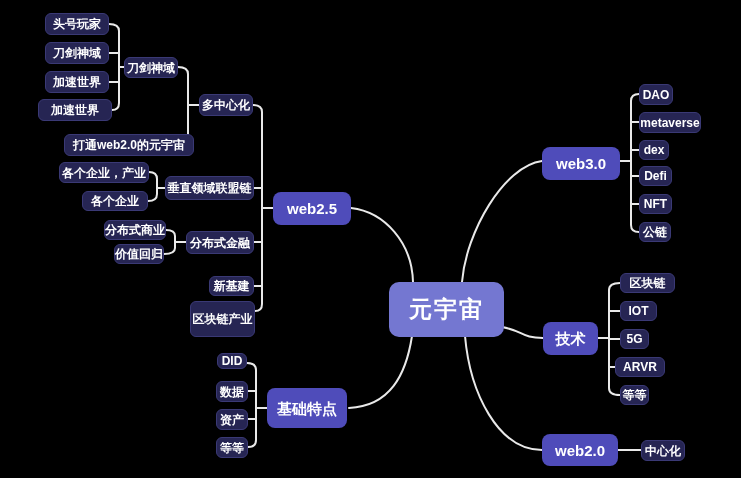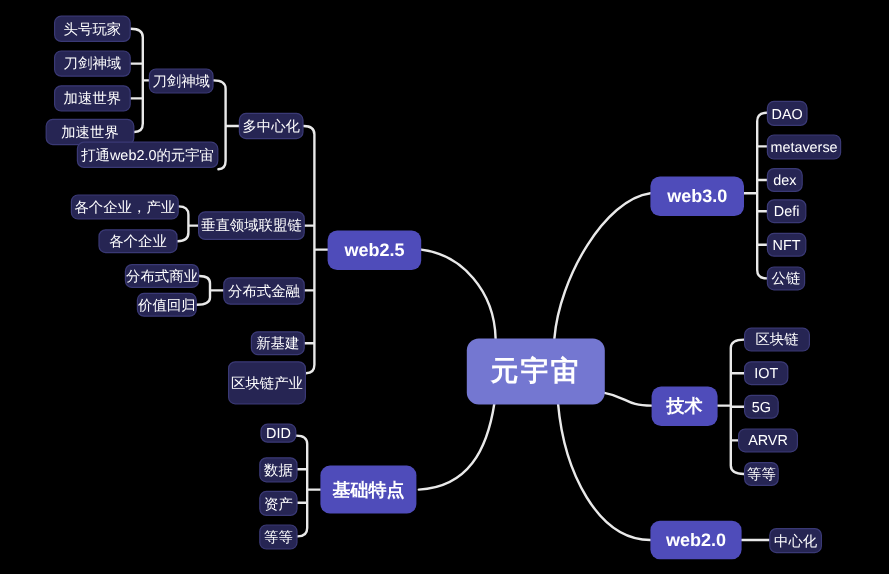--- a/index.html
+++ b/index.html
@@ -14,21 +14,21 @@
   }
   #edges{position:absolute; left:0; top:0; width:741px; height:478px;}
   #edges path{fill:none; stroke:var(--edge); stroke-width:2; stroke-linecap:round; stroke-linejoin:round;}
   .node{
     position:absolute; box-sizing:border-box; color:var(--text);
     display:flex; align-items:center; justify-content:center;
     white-space:nowrap; line-height:1; cursor:default;
   }
   .leaf{
     background:var(--leaf); border:1px solid #3a3975; border-radius:6px;
-    font-size:12px; font-weight:normal;
+    font-size:12px; font-weight:bold;
   }
   .branch{
     background:var(--branch); border-radius:8px;
     font-size:15px; font-weight:bold;
   }
   .center{
     background:var(--center); border-radius:10px;
     font-size:23px; font-weight:bold; letter-spacing:2px;
   }
 </style>
@@ -66,21 +66,21 @@
 
   <div class="node center" style="left:389px;top:282px;width:115px;height:55px">元宇宙</div>
 
   <div class="node branch" style="left:273px;top:192px;width:78px;height:33px">web2.5</div>
   <div class="node leaf" style="left:199px;top:94px;width:54px;height:22px">多中心化</div>
   <div class="node leaf" style="left:124px;top:57px;width:54px;height:21px">刀剑神域</div>
   <div class="node leaf" style="left:45px;top:13px;width:64px;height:22px">头号玩家</div>
   <div class="node leaf" style="left:45px;top:42px;width:64px;height:22px">刀剑神域</div>
   <div class="node leaf" style="left:45px;top:71px;width:64px;height:22px">加速世界</div>
   <div class="node leaf" style="left:38px;top:99px;width:74px;height:22px">加速世界</div>
-  <div class="node leaf" style="left:64px;top:118px;width:118px;height:22px">打通web2.0的元宇宙</div>
+  <div class="node leaf" style="left:64px;top:134px;width:130px;height:22px">打通web2.0的元宇宙</div>
   <div class="node leaf" style="left:59px;top:162px;width:90px;height:21px">各个企业，产业</div>
   <div class="node leaf" style="left:165px;top:176px;width:89px;height:24px">垂直领域联盟链</div>
   <div class="node leaf" style="left:82px;top:191px;width:66px;height:20px">各个企业</div>
   <div class="node leaf" style="left:186px;top:231px;width:68px;height:23px">分布式金融</div>
   <div class="node leaf" style="left:104px;top:220px;width:62px;height:20px">分布式商业</div>
   <div class="node leaf" style="left:114px;top:244px;width:50px;height:20px">价值回归</div>
   <div class="node leaf" style="left:209px;top:276px;width:45px;height:20px">新基建</div>
   <div class="node leaf" style="left:190px;top:301px;width:65px;height:36px">区块链产业</div>
 
   <div class="node branch" style="left:267px;top:388px;width:80px;height:40px">基础特点</div>

